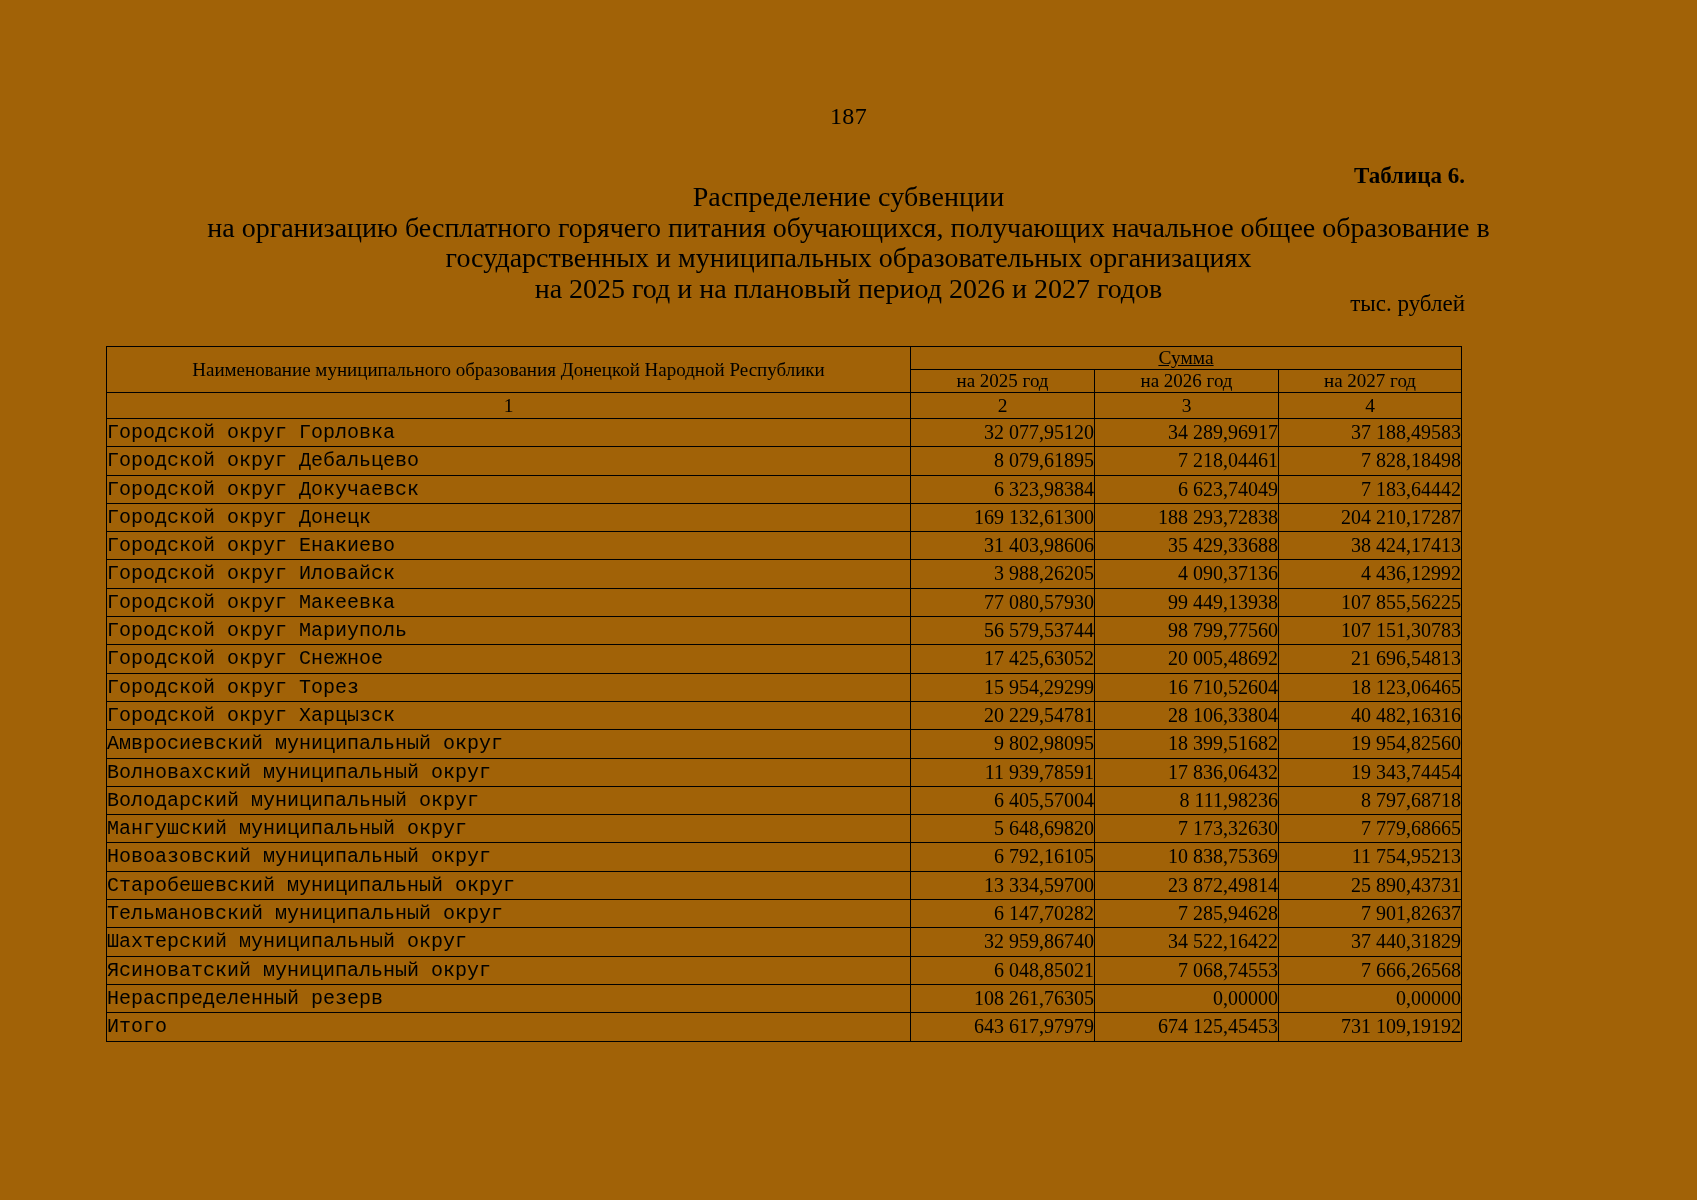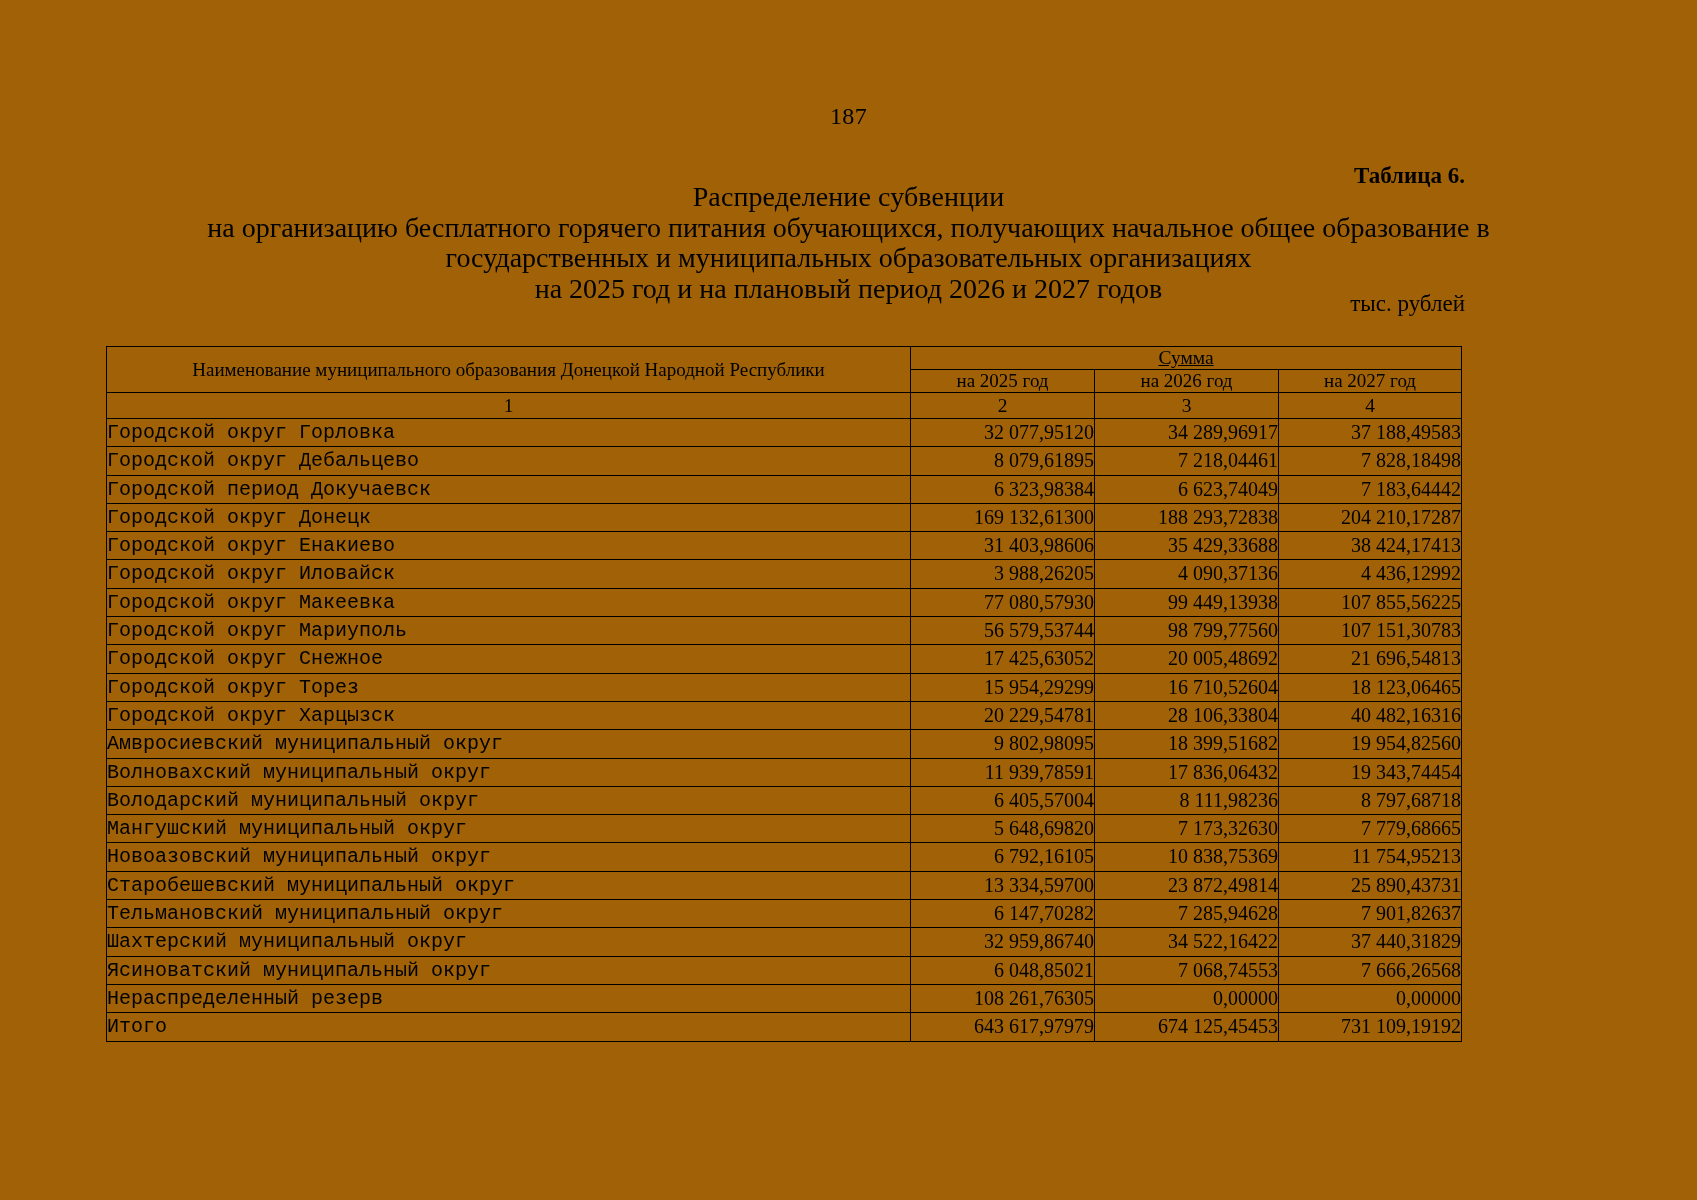--- a/index.html
+++ b/index.html
@@ -191,21 +191,21 @@
             <td class="val-cell">34 289,96917</td>
             <td class="val-cell">37 188,49583</td>
           </tr>
           <tr>
             <td class="name-cell">Городской округ Дебальцево</td>
             <td class="val-cell">8 079,61895</td>
             <td class="val-cell">7 218,04461</td>
             <td class="val-cell">7 828,18498</td>
           </tr>
           <tr>
-            <td class="name-cell">Городской период Докучаевск</td>
+            <td class="name-cell">Городской округ Докучаевск</td>
             <td class="val-cell">6 323,98384</td>
             <td class="val-cell">6 623,74049</td>
             <td class="val-cell">7 183,64442</td>
           </tr>
           <tr>
             <td class="name-cell">Городской округ Донецк</td>
             <td class="val-cell">169 132,61300</td>
             <td class="val-cell">188 293,72838</td>
             <td class="val-cell">204 210,17287</td>
           </tr>

